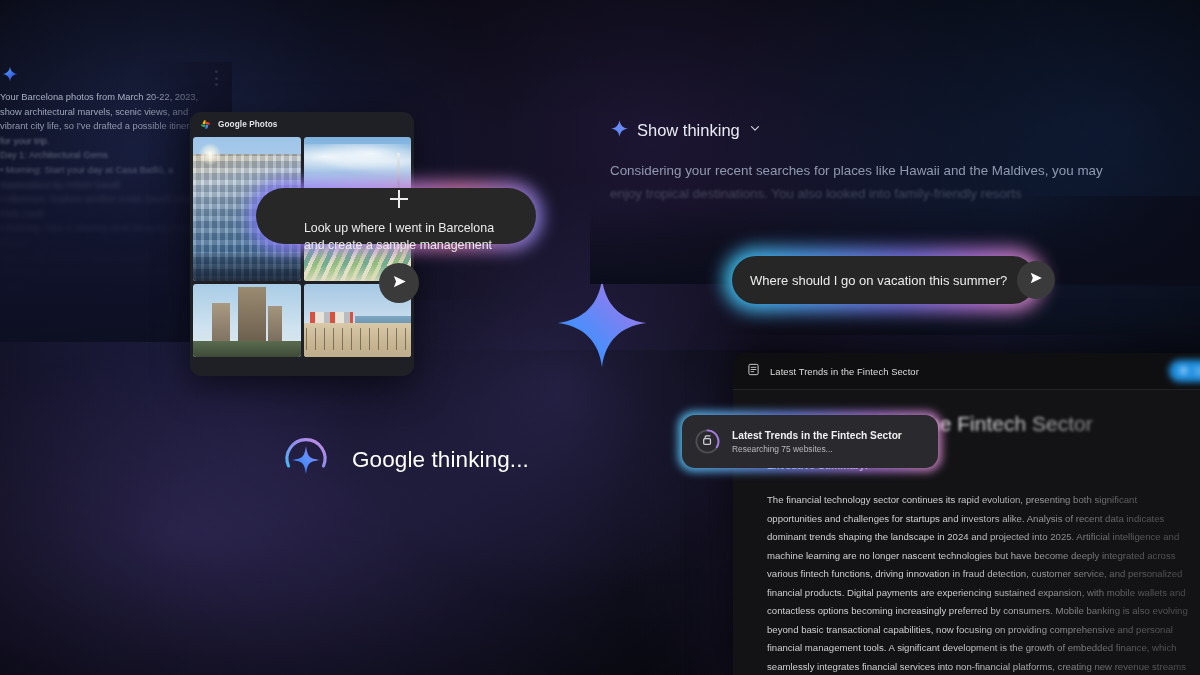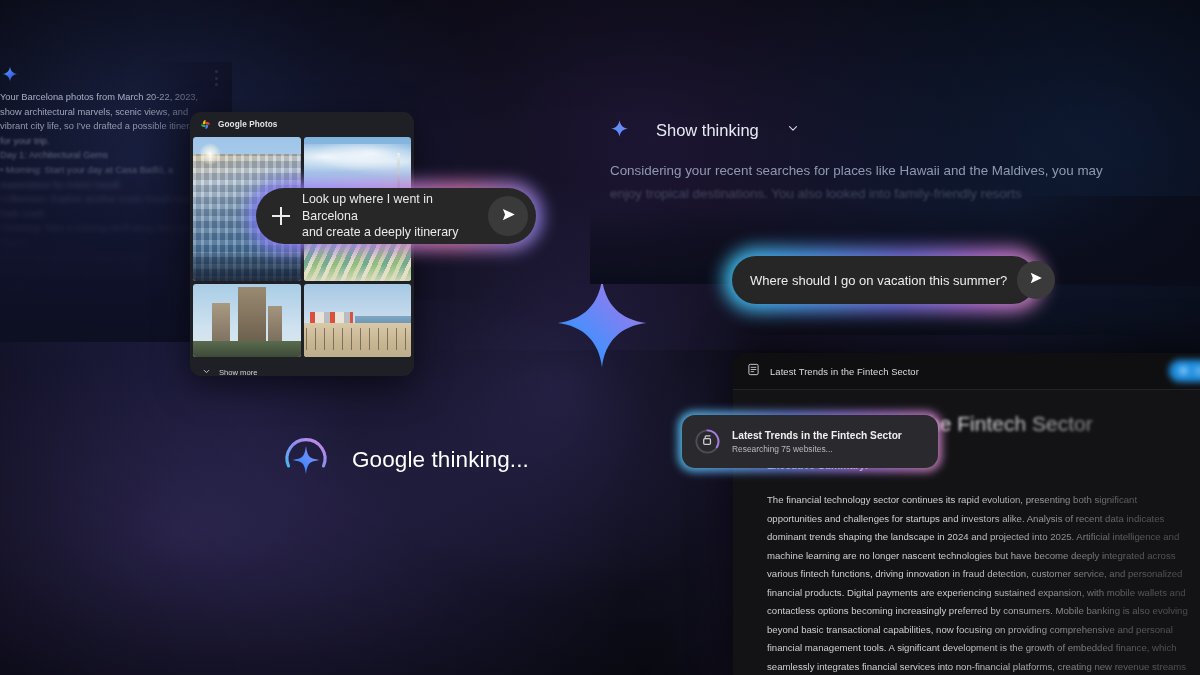--- a/index.html
+++ b/index.html
@@ -110,40 +110,40 @@
     background:repeating-linear-gradient(90deg,#d9503c 0 5px,#e8e4da 5px 14px,#b9bdc2 14px 20px); }
   .beach .dots { position:absolute; left:2%; right:2%; bottom:10%; height:30%;
     background:repeating-linear-gradient(90deg, rgba(60,55,50,.55) 0 1.5px, rgba(0,0,0,0) 1.5px 9px); }
 
   
   #promptPill { position:absolute; left:256px; top:188px; width:280px; height:56px; }
   #promptPill .glow { position:absolute; inset:-7px; border-radius:34px;
     background:linear-gradient(100deg,#7b7bff 0%,#b079e8 40%,#d87ab3 70%,#8a86f0 100%);
     filter:blur(8px); opacity:.85; }
   #promptPill .pill { position:absolute; inset:0; border-radius:28px; background:#272727;
-    display:flex; align-items:center; gap:10px; padding:0 8px 0 14px; }
+    display:flex; align-items:center; gap:10px; padding:0 8px 0 14px;flex-direction:column; }
   #promptPill .plus { width:22px; height:22px; position:relative; flex:0 0 22px; }
   #promptPill .plus:before,#promptPill .plus:after { content:""; position:absolute; background:#ececec; }
   #promptPill .plus:before { left:2px; right:2px; top:10px; height:1.6px; }
   #promptPill .plus:after { top:2px; bottom:2px; left:10px; width:1.6px; }
   #promptPill .ptxt { flex:1; font-size:12.4px; line-height:16.5px; color:#eaeaea; }
   #promptPill .send { width:40px; height:40px; border-radius:50%; background:#3a3a3a;
     display:flex; align-items:center; justify-content:center; flex:0 0 40px; }
 
   
   #bigSparkle { position:absolute; left:556px; top:277px; width:92px; height:92px; }
 
   
   #startThinking { position:absolute; left:282px; top:436px; display:flex; align-items:center; gap:22px; }
   #startThinking .spin { position:relative; width:48px; height:48px; }
   #startThinking .label { font-size:22.5px; color:#ffffff; letter-spacing:.1px; }
 
   
   #thinkBlock { position:absolute; left:610px; top:116px; width:560px; }
-  #thinkBlock .head { display:flex; align-items:center; gap:27px; height:28px; }
+  #thinkBlock .head { display:flex; align-items:center; gap:8px; height:28px; }
   #thinkBlock .head .st-label { font-size:16.5px; color:#e8eaf2; }
   #thinkBlock .para { margin-top:20px; width:520px; font-size:13.4px; line-height:22.6px; color:#dfe3ee; }
   #thinkBlock .para .hl { color:#7b93f0; }
   #thinkBlock .para2 { margin-top:16px; width:540px; font-size:13.4px; line-height:22.6px; color:#9aa3bb;
     position:relative; }
   #thinkBlock .para2 .l2 { opacity:.35; }
   #thinkBlock .fadeP { position:absolute; left:-20px; right:-60px; top:88px; height:80px; pointer-events:none;
     background:linear-gradient(180deg, rgba(10,12,26,0) 0%, rgba(10,12,26,.55) 45%, rgba(10,12,26,.96) 100%); }
   #thinkBlock .fadeR2 { position:absolute; left:400px; top:80px; width:210px; height:90px; pointer-events:none;
     background:linear-gradient(90deg, rgba(10,12,26,0) 0%, rgba(10,12,26,.85) 75%, rgba(10,12,26,1) 100%); }
@@ -294,37 +294,29 @@
     <div class="cellB beach">
       <div class="pimg">
           <div class="sky5"></div>
           <div class="sea"></div>
           <div class="sand"></div>
           <div class="tents"></div>
           <div class="dots"></div>
         </div>
     </div>
   </div>
-  <div class="showmore">
-    <span>
-      <svg viewBox="0 0 24 24" width="9" height="9">
-          <path d="M6 9l6 6 6-6" fill="none" stroke="#cfd2da" stroke-width="2.4" stroke-linecap="round" stroke-linejoin="round"></path>
-        </svg>
-    </span>
-    <span>Show more</span>
-  </div>
 </div>
 
 <div id="promptPill">
   <div class="glow"></div>
   <div class="pill">
     <span class="plus"></span>
     <span class="ptxt">
       <span>Look up where I went in Barcelona</span><br>
-      <span>and create a deeply itinerary</span>
+      <span>and create a sample management</span>
     </span>
     <span class="send">
       <span>
         <svg viewBox="0 0 24 24" width="15" height="15">
             <path d="M3 3 L22 12 L3 21 L6.5 12 Z" fill="#ffffff"></path>
           </svg>
       </span>
     </span>
   </div>
 </div>

